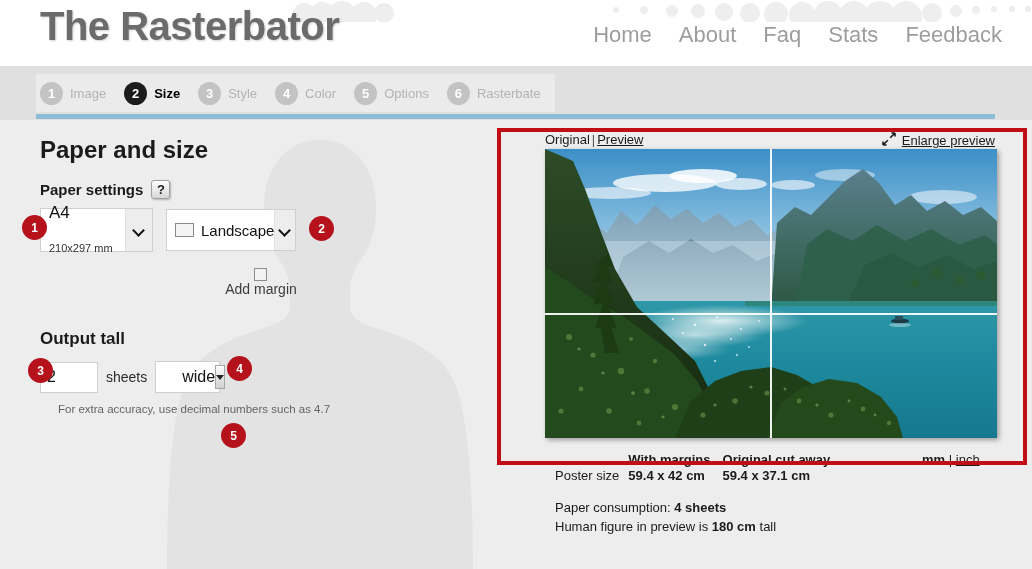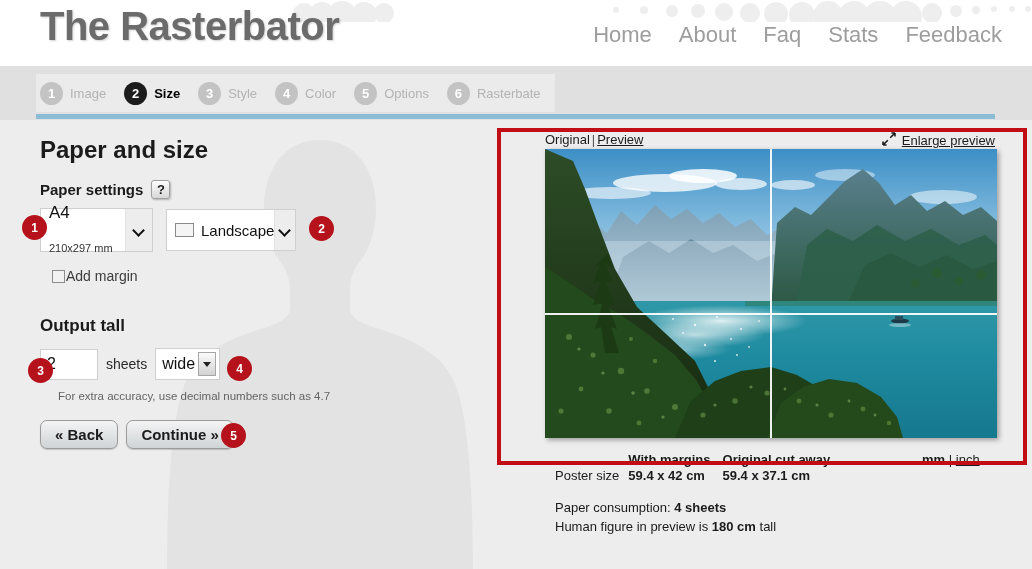--- a/index.html
+++ b/index.html
@@ -134,41 +134,42 @@
   .chev::after {
     content: ""; position: absolute; left: 0; top: 1px;
     width: 7px; height: 7px;
     border-right: 2.2px solid #111; border-bottom: 2.2px solid #111;
     transform: rotate(45deg);
   }
 
   #margin-row {
     display: flex; align-items: center; gap: 0;
     margin: 16px 0 0 12px;
+    flex-direction: column;
   }
   #margin-check {
     width: 13px; height: 13px; border: 1px solid #8d8d8d; background: #f2f2f2;
     display: inline-block; margin-right: 1px; cursor: pointer;
   }
   #margin-label { font-size: 14px; color: #3c3c3c; }
 
   #output-head {
     font-size: 17px; font-weight: bold; color: #1b1b1b;
     margin: 32px 0 12px 0;
   }
   #sheets-row { display: flex; align-items: center; }
   #sheets-input {
     width: 58px; height: 31px; background: #ffffff; border: 1px solid #cfcfcf;
     font-size: 16px; color: #111; padding: 0 6px; font-family: inherit;
     outline: none;
   }
   #sheets-word { font-size: 14px; color: #2a2a2a; margin: 0 8px; }
   #dir-select {
     width: 65px; height: 32px; background: #ffffff; border: 1px solid #cfcfcf;
-    display: flex; align-items: center; cursor: pointer; position: relative;
+    display: flex; align-items: center; cursor: pointer; position: relative; padding-left: 20px;
   }
   #dir-select .dir-text { font-size: 16px; color: #111; padding-left: 6px; flex: 1; }
   #dir-select .dir-arrow {
     width: 18px; height: 24px; margin-right: 3px;
     background: linear-gradient(#fbfbfb, #d2d2d2);
     border: 1px solid #a6a6a6;
     display: flex; align-items: center; justify-content: center;
   }
   .caret-dn {
     width: 0; height: 0;
@@ -387,24 +388,20 @@
       <div id="dir-select">
         <span class="dir-text">wide</span>
         <span class="dir-arrow">
             <i class="caret-dn"></i>
           </span>
       </div>
     </div>
 
     <div id="hint-text">For extra accuracy, use decimal numbers such as 4.7</div>
 
-    <div id="buttons-row">
-      <button class="pill-btn" id="back-button">« Back</button>
-      <button class="pill-btn" id="continue-button">Continue »</button>
-    </div>
   </div>
 
   <div class="badge" style="left:22px;  top:95px;">1</div>
   <div class="badge" style="left:309px; top:96px;">2</div>
   <div class="badge" style="left:28px;  top:238px;">3</div>
   <div class="badge" style="left:227px; top:236px;">4</div>
   <div class="badge" style="left:221px; top:303px;">5</div>
 
   <div id="preview-panel">
 

